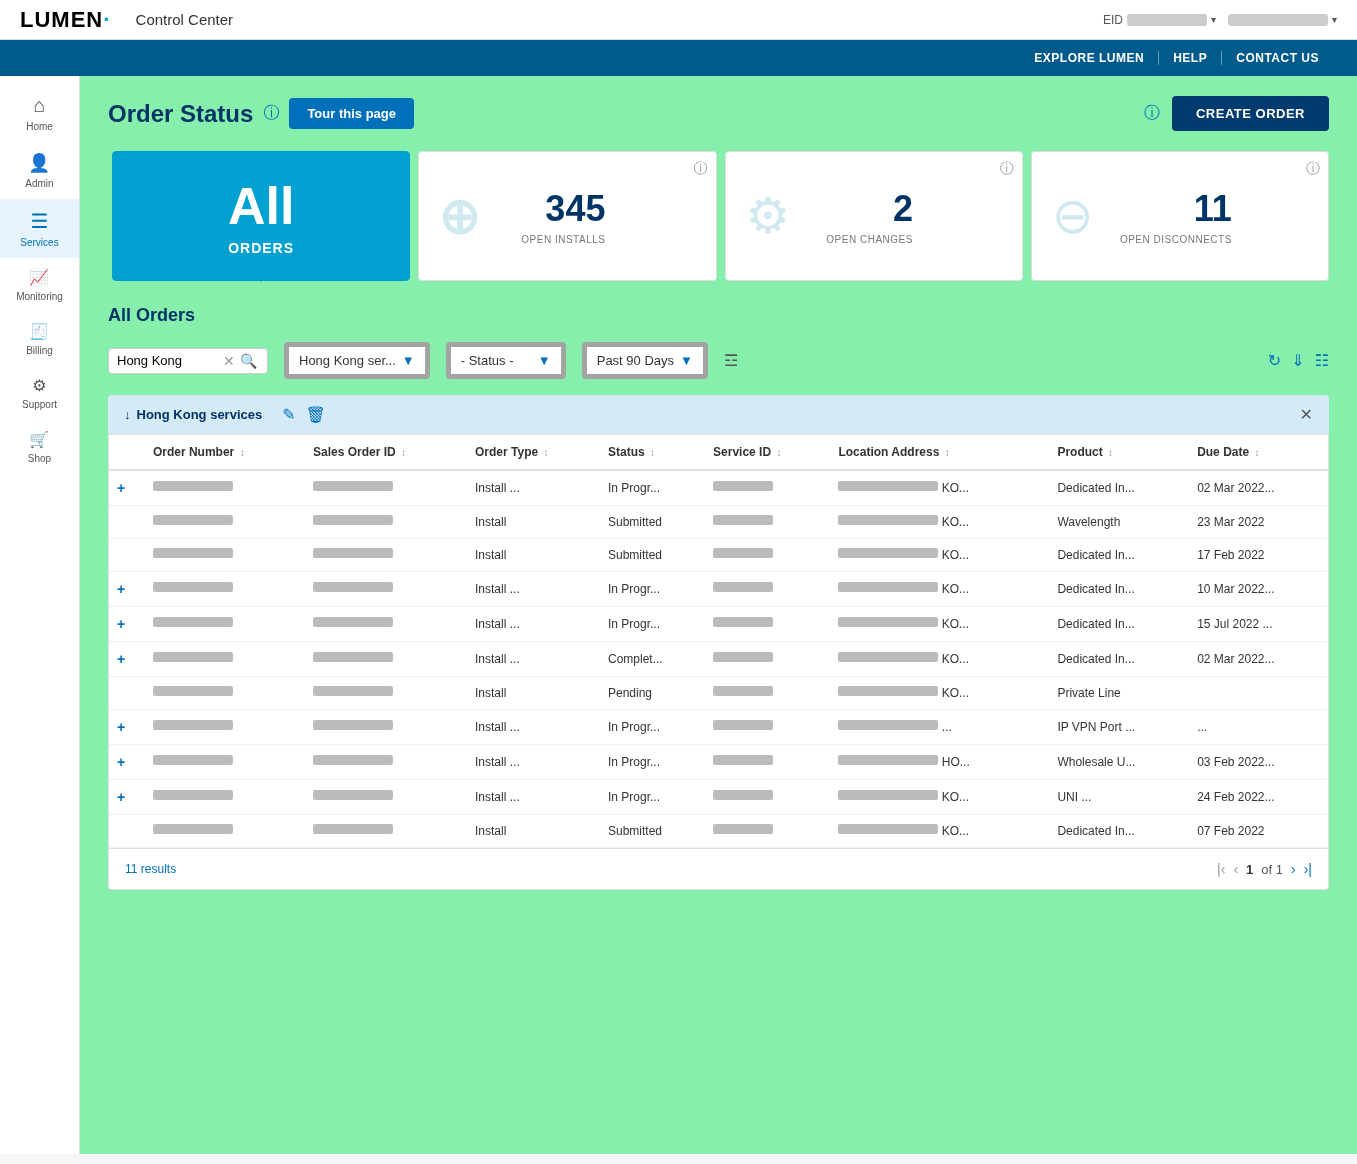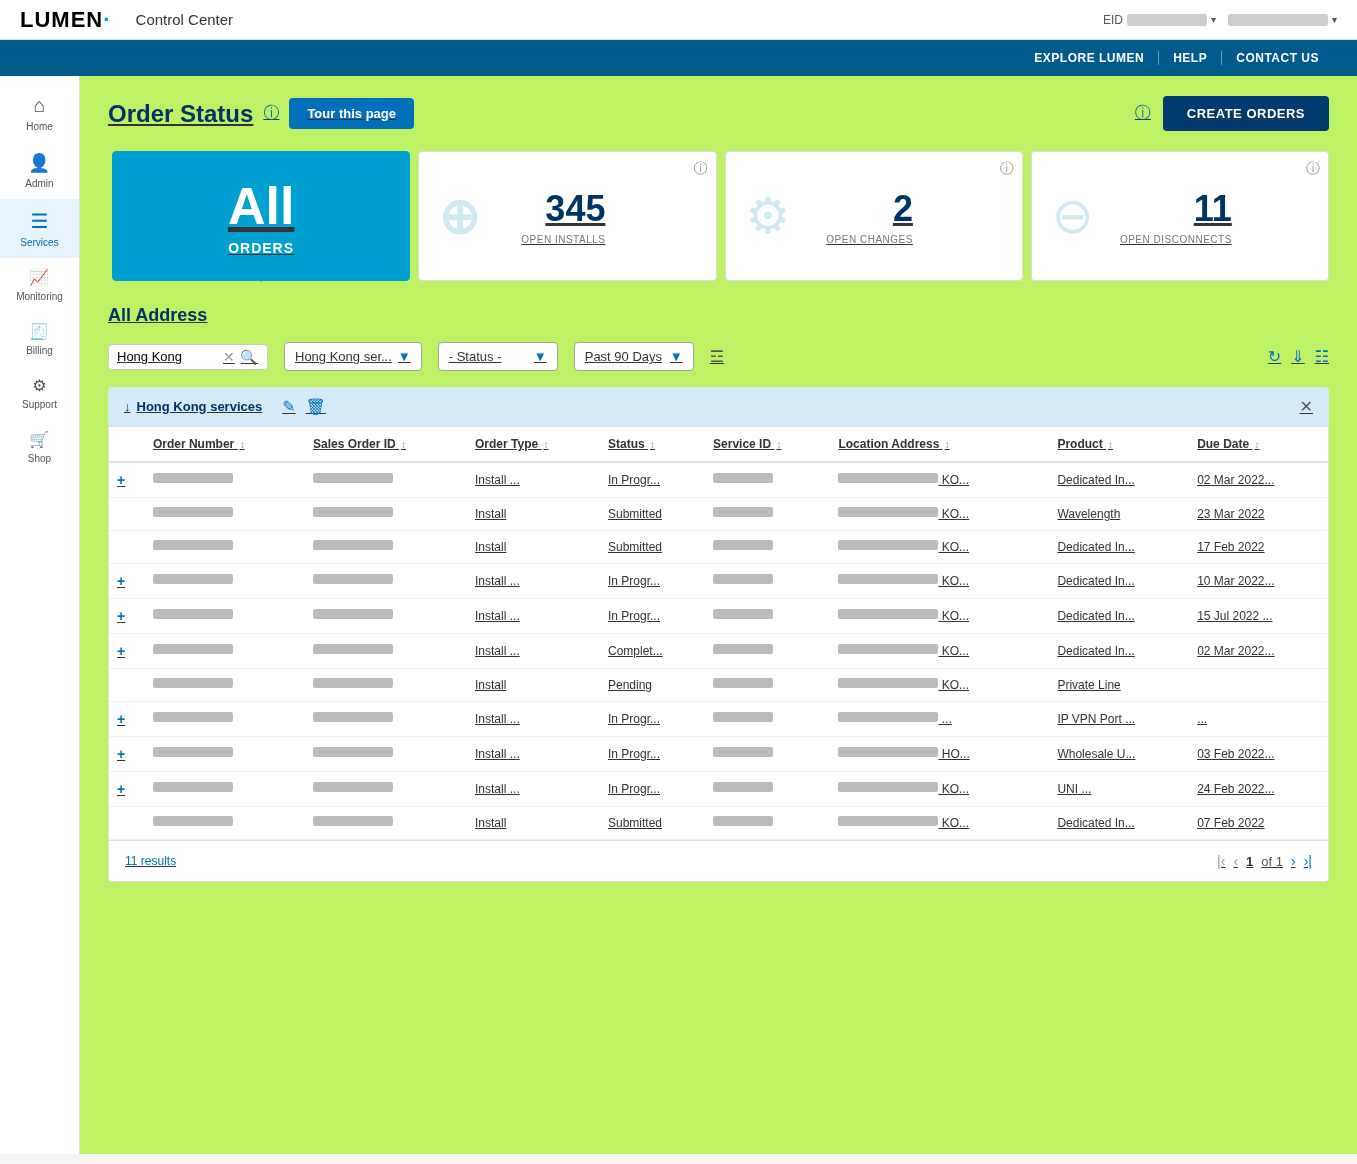--- a/index.html
+++ b/index.html
@@ -40,21 +40,21 @@
     }
     .sidebar-item {
       display: flex; flex-direction: column; align-items: center; padding: 10px 4px;
       cursor: pointer; width: 100%; color: #555; font-size: 11px; gap: 4px;
     }
     .sidebar-item.active { color: #0070ba; background: #e8f4fd; }
     .sidebar-icon { font-size: 20px; }
     .sidebar-label { font-size: 10px; text-align: right; }
 
     
-    .content { flex: 1; padding: 20px 28px; background: #bef264; overflow-x: hidden; text-decoration: underline; }
+    .content { flex: 1; padding: 20px 28px; background: #86efac; overflow-x: hidden; }
 
     
     .page-header { display: flex; align-items: center; justify-content: space-between; margin-bottom: 20px; }
     .page-header-left { display: flex; align-items: center; gap: 10px; }
     .page-title { font-size: 24px; font-weight: 700; color: #003366; }
     .help-icon { color: #0070ba; cursor: pointer; font-size: 16px; }
     .tour-btn {
       background: #0070ba; color: #fff; border: none; padding: 8px 18px;
       border-radius: 4px; font-size: 13px; font-weight: 600; cursor: pointer;
     }
@@ -93,21 +93,21 @@
     
     .filters { display: flex; align-items: center; gap: 16px; margin-bottom: 16px; flex-wrap: wrap; }
     .search-box {
       display: flex; align-items: center; border: 1px solid #ccc; border-radius: 4px;
       background: #fff; padding: 4px 8px; gap: 6px; min-width: 160px;
     }
     .search-box input { border: none; outline: none; font-size: 13px; background: transparent; width: 100px; }
     .clear-icon { color: #999; cursor: pointer; font-size: 14px; }
     .search-icon { color: #0070ba; cursor: pointer; font-size: 14px; }
     .filter-select {
-      display: flex; align-items: center; border: 1px solid #a3a3a3; border-radius: 4px;
+      display: flex; align-items: center; border: 5px solid #a3a3a3; border-radius: 4px;
       background: #fff; padding: 6px 10px; gap: 6px; cursor: pointer; min-width: 120px;
       font-size: 13px; color: #333;
     }
     .filter-select .arrow { color: #0070ba; margin-left: auto; }
     .filter-icon { color: #555; font-size: 16px; cursor: pointer; }
     .filter-actions { margin-left: auto; display: flex; gap: 10px; }
     .action-icon { color: #0070ba; font-size: 16px; cursor: pointer; }
 
     
     .group-header {
@@ -204,21 +204,21 @@
   <div class="content">
 
     <div class="page-header">
       <div class="page-header-left">
         <h1 class="page-title">Order Status</h1>
         <span class="help-icon" title="Help">ⓘ</span>
         <button class="tour-btn">Tour this page</button>
       </div>
       <div class="page-header-right">
         <span class="info-icon">ⓘ</span>
-        <button class="create-order-btn">CREATE ORDERS</button>
+        <button class="create-order-btn">CREATE ORDER</button>
       </div>
     </div>
 
     <div class="summary-cards">
 
       <div class="summary-card active-card">
         <div class="card-content">
           <span style="font-size:52px;font-weight:800;color:#fff;">All</span>
           <span class="active-card card-label">ORDERS</span>
         </div>
@@ -245,21 +245,21 @@
       <div class="summary-card">
         <span class="card-icon">ⓘ</span>
         <div style="position:absolute;left:20px;color:#d0e8f0;font-size:50px;">⊖</div>
         <div class="card-content" style="align-items:flex-end;padding-right:8px;">
           <span class="card-number">11</span>
           <span class="card-label">OPEN DISCONNECTS</span>
         </div>
       </div>
     </div>
 
-    <h2 class="section-title">All Address</h2>
+    <h2 class="section-title">All Orders</h2>
 
     <div class="filters">
       <div class="search-box">
         <input type="text" value="Hong Kong" style="">
         <span class="clear-icon">✕</span>
         <span class="search-icon">🔍</span>
       </div>
       <div class="filter-select">
         <span>Hong Kong ser...</span>
         <span class="arrow">▼</span>

